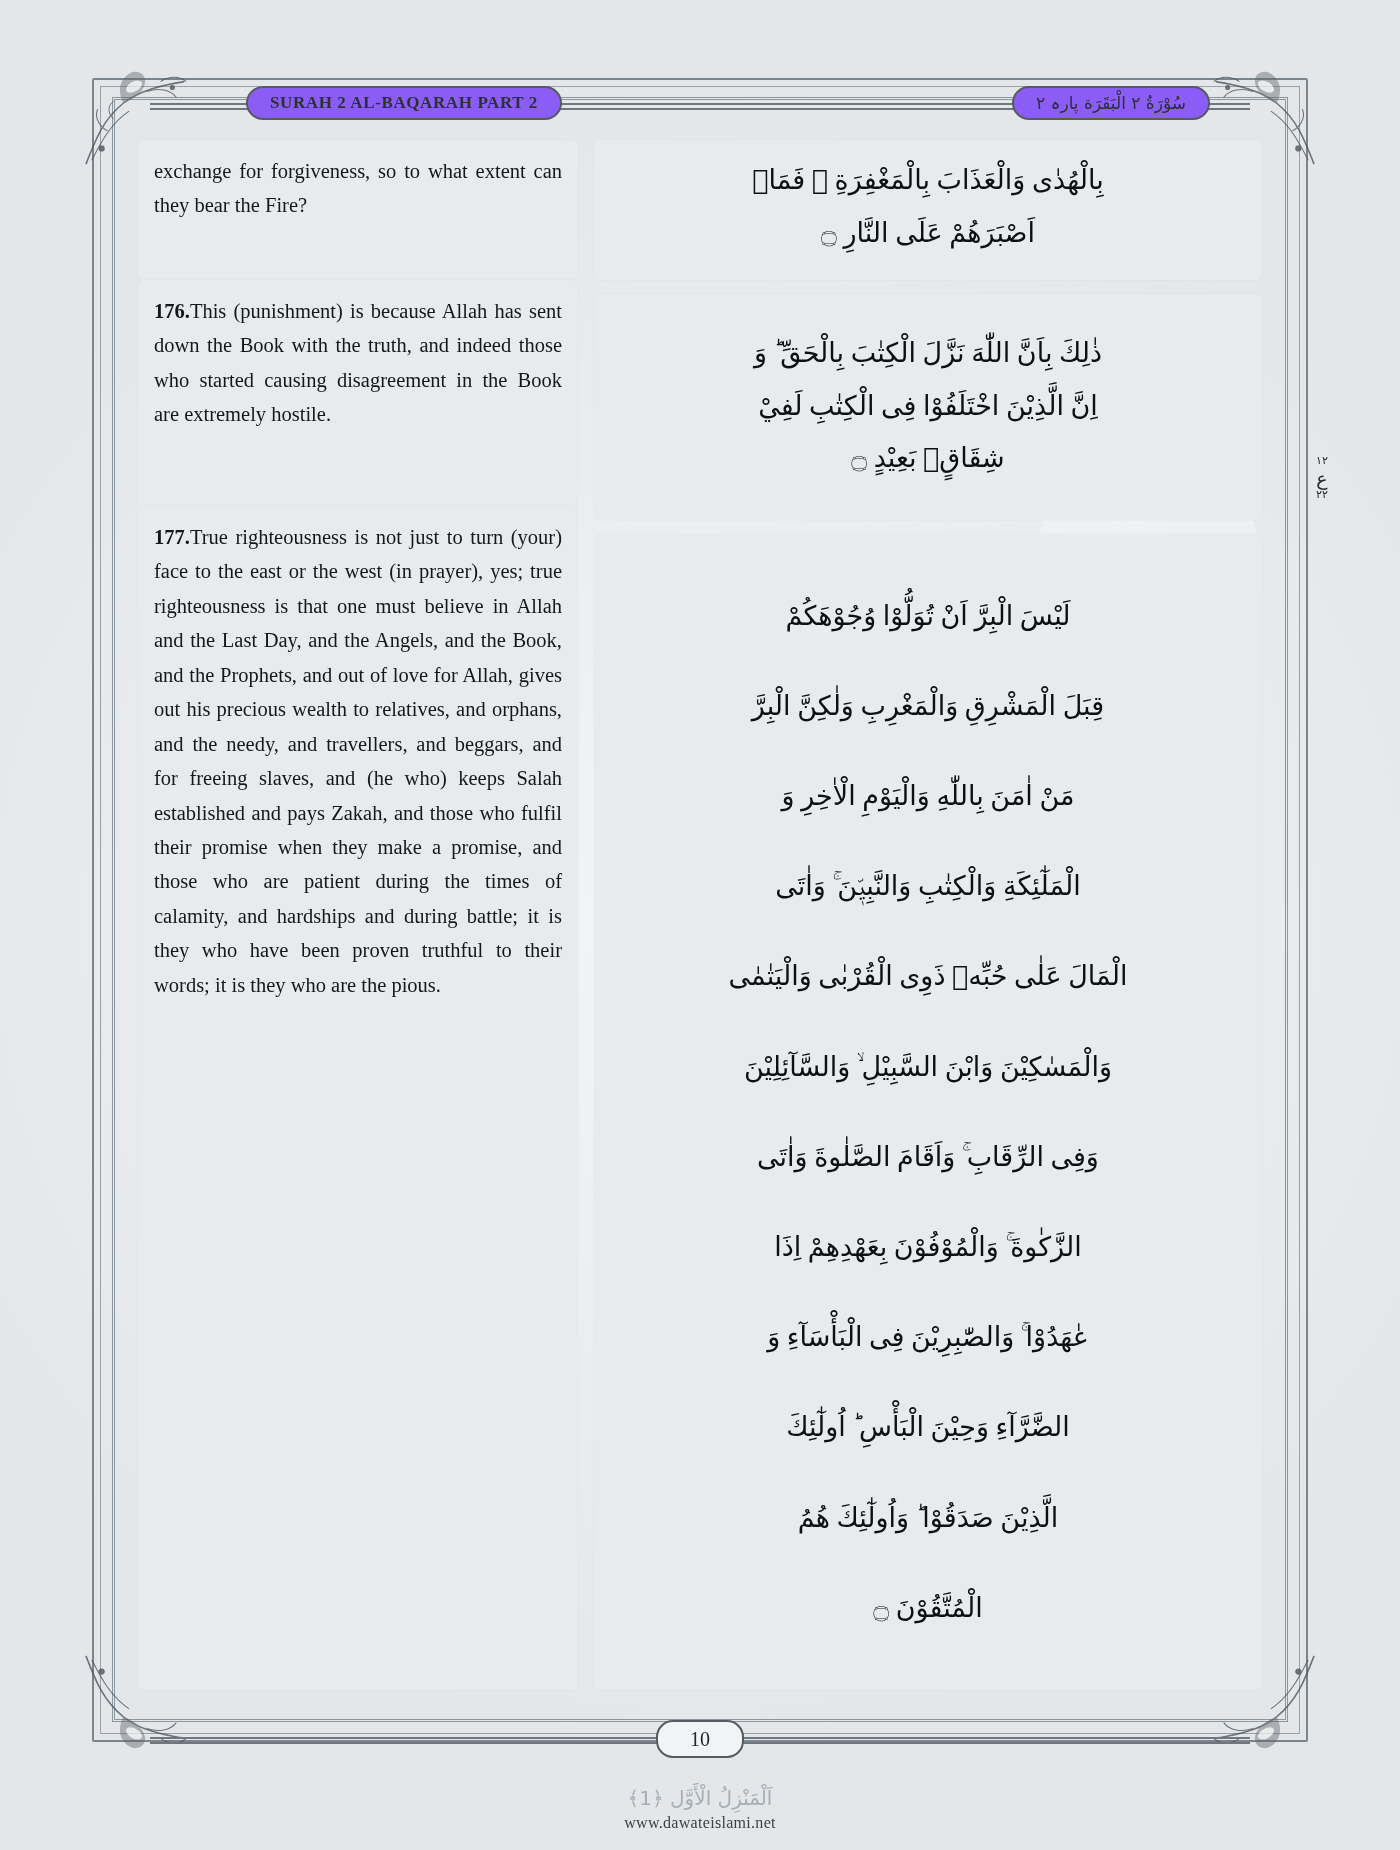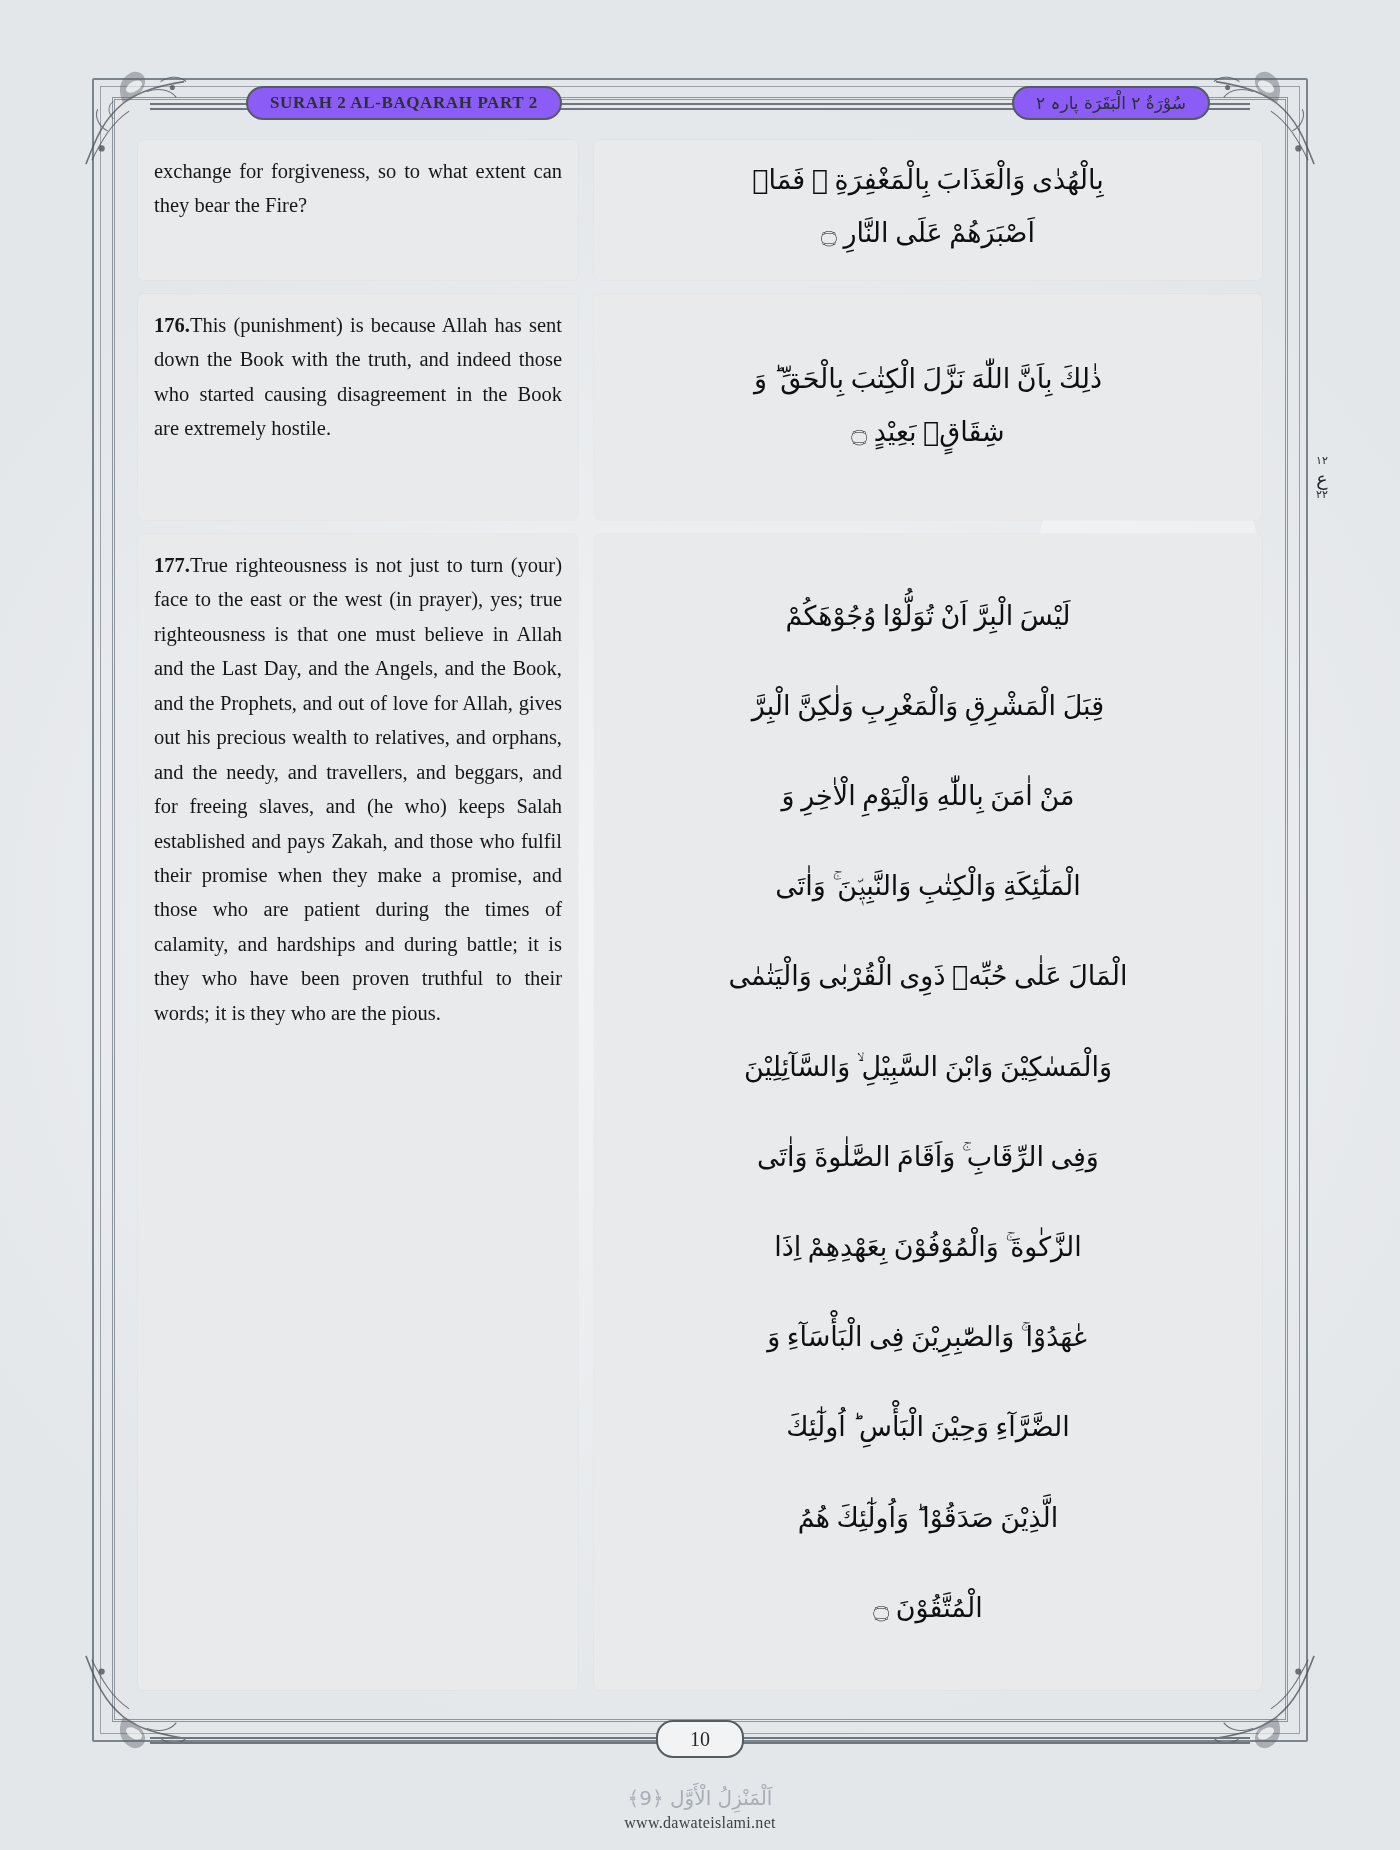--- a/index.html
+++ b/index.html
@@ -118,21 +118,21 @@
   
   .content {
     position: absolute;
     left: 138px;
     right: 138px;
     top: 140px;
     bottom: 160px;
     display: flex;
     gap: 16px;
   }
-  .col-en { width: 440px; flex: 0 0 440px; display:flex; flex-direction: column; gap: 14px; }
+  .col-en { width: 440px; flex: 0 0 440px; display:flex; flex-direction: column; }
   .col-ar { flex: 1 1 auto; display:flex; flex-direction: column; gap: 14px; }
 
   .panel {
     background: #e9eaeb;
     border-radius: 6px;
     padding: 14px 16px 16px 16px;
     box-sizing: border-box;
     box-shadow: 0 0 0 1px rgba(0,0,0,0.015);
   }
   .panel-en {
@@ -326,20 +326,21 @@
 
   <div class="col-ar">
 
     <div class="panel panel-ar p-ar-1">
       <div class="ar-line">بِالْهُدٰى وَالْعَذَابَ بِالْمَغْفِرَةِ ۚ فَمَاۤ</div>
       <div class="ar-line">اَصْبَرَهُمْ عَلَى النَّارِ ۝</div>
     </div>
 
     <div class="panel panel-ar p-ar-2">
       <div class="ar-line">ذٰلِكَ بِاَنَّ اللّٰهَ نَزَّلَ الْكِتٰبَ بِالْحَقِّ ؕ وَ</div>
+      <div class="ar-line">اِنَّ الَّذِيْنَ اخْتَلَفُوْا فِى الْكِتٰبِ لَفِيْ</div>
       <div class="ar-line">شِقَاقٍۭ بَعِيْدٍ ۝</div>
     </div>
 
     <div class="panel panel-ar p-ar-3">
       <div class="ar-line">لَيْسَ الْبِرَّ اَنْ تُوَلُّوْا وُجُوْهَكُمْ</div>
       <div class="ar-line">قِبَلَ الْمَشْرِقِ وَالْمَغْرِبِ وَلٰكِنَّ الْبِرَّ</div>
       <div class="ar-line">مَنْ اٰمَنَ بِاللّٰهِ وَالْيَوْمِ الْاٰخِرِ وَ</div>
       <div class="ar-line">الْمَلٰٓئِكَةِ وَالْكِتٰبِ وَالنَّبِيّٖنَ ۚ وَاٰتَى</div>
       <div class="ar-line">الْمَالَ عَلٰى حُبِّهٖ ذَوِى الْقُرْبٰى وَالْيَتٰمٰى</div>
       <div class="ar-line">وَالْمَسٰكِيْنَ وَابْنَ السَّبِيْلِ ۙ وَالسَّآئِلِيْنَ</div>
@@ -362,15 +363,15 @@
 </div>
 
 <div class="footer-band">
   <div class="footer-rule"></div>
   <div class="page-cartouche">
     <span>10</span>
   </div>
 </div>
 
 <div class="footer-below">
-  <div class="manzil">اَلْمَنْزِلُ الْأَوَّل ﴿9﴾</div>
+  <div class="manzil">اَلْمَنْزِلُ الْأَوَّل ﴿1﴾</div>
   <div class="site">www.dawateislami.net</div>
 </div>
 
 </body></html>

